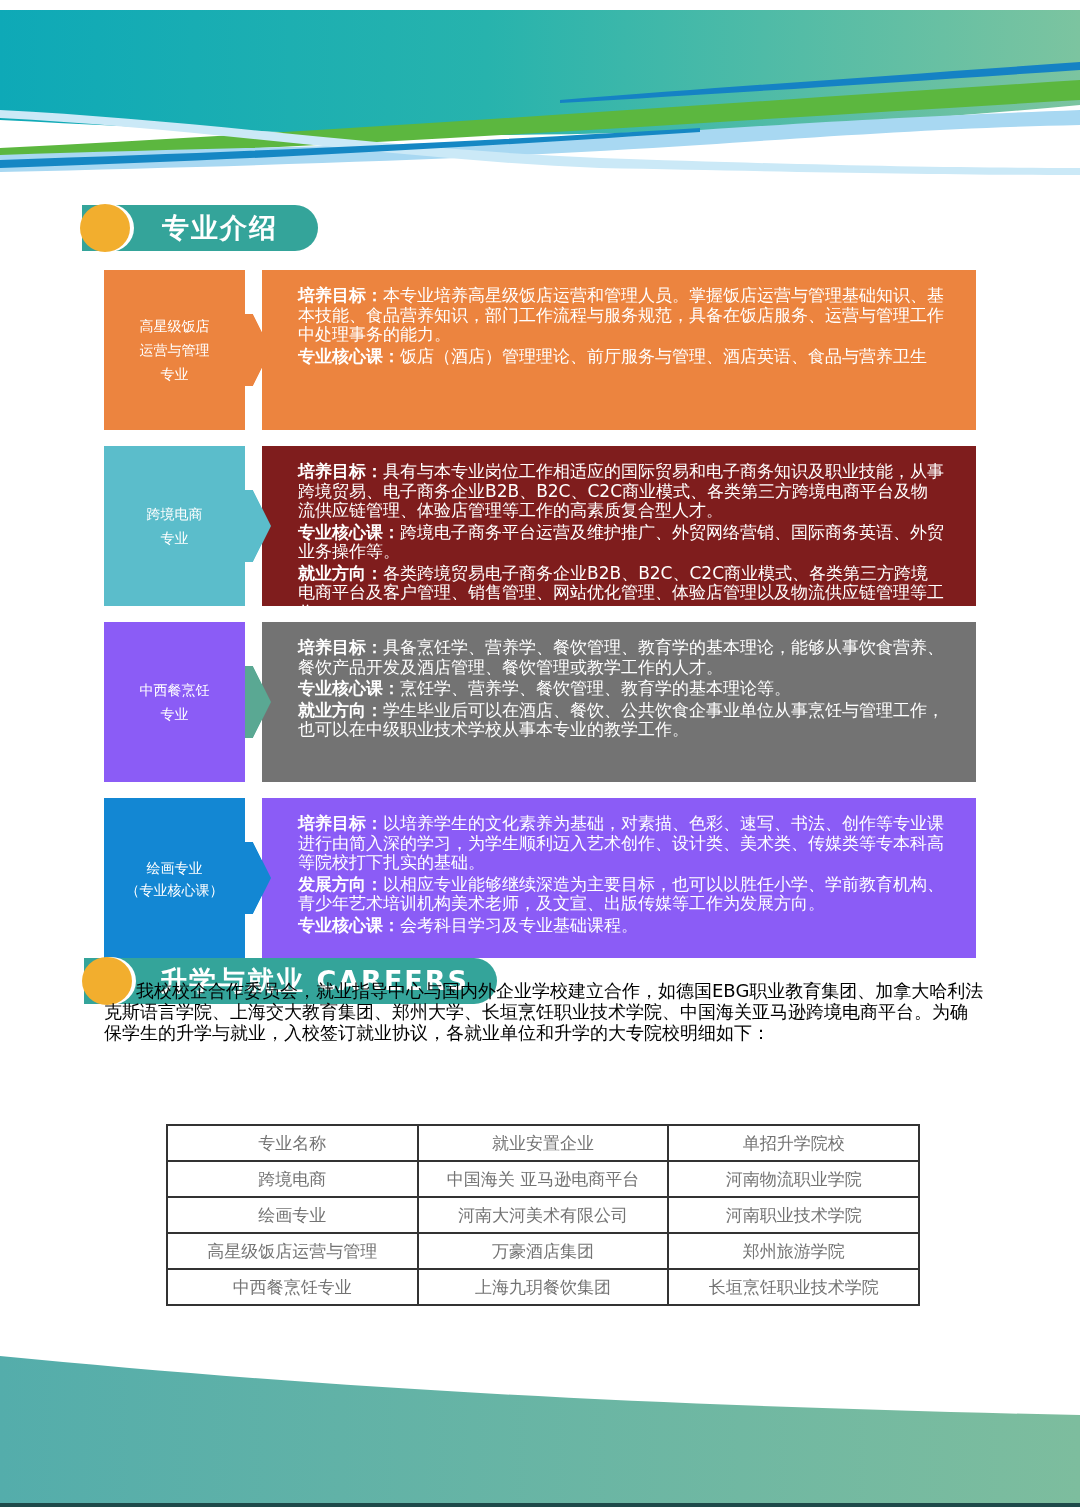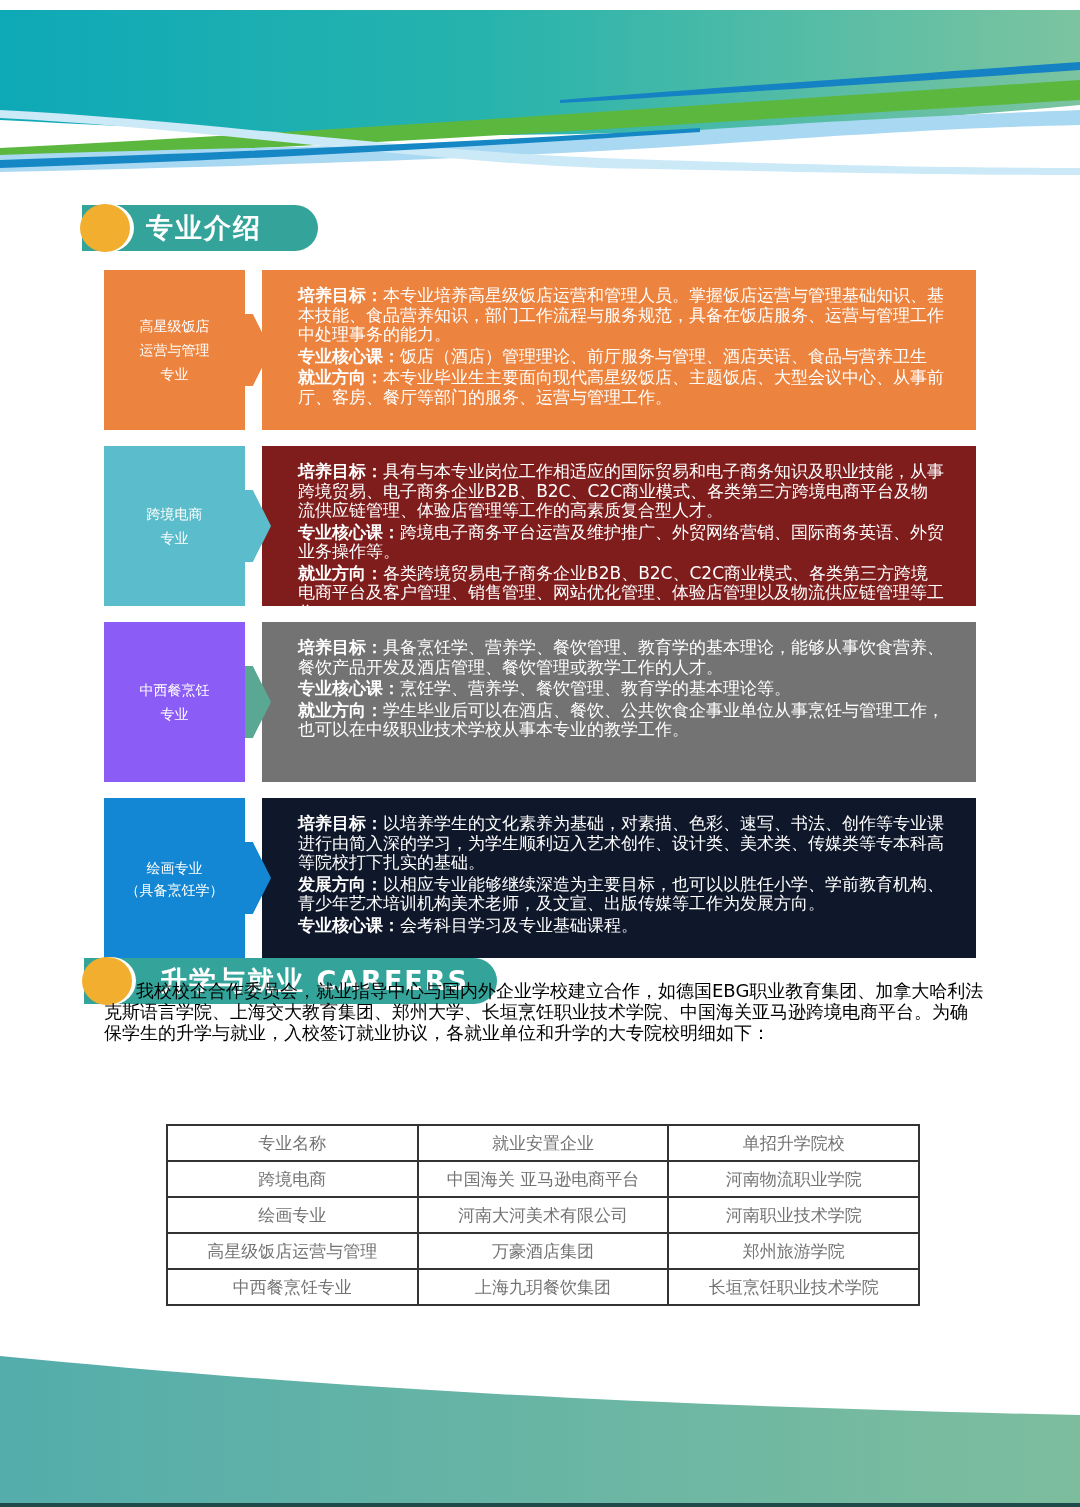--- a/index.html
+++ b/index.html
@@ -44,35 +44,34 @@
   <path d="M0,148 C350,130 700,105 1080,80 L1080,100 C700,122 350,148 0,158 Z" fill="#5cb73f"></path>
   <path d="M560,100 C750,85 900,75 1080,62 L1080,70 C900,82 750,92 560,103 Z" fill="#1582c4"></path>
   <path d="M0,155 C300,145 500,145 700,130 C850,120 950,115 1080,110 L1080,125 C950,128 850,135 700,145 C500,158 300,165 0,172 Z" fill="#a8d8f2"></path>
   <path d="M0,110 C200,120 400,150 600,158 C800,165 950,168 1080,168 L1080,175 C950,175 800,172 600,168 C400,160 200,128 0,118 Z" fill="#cbe9f7"></path>
   <path d="M0,160 C300,150 500,140 700,128 L700,132 C500,145 300,158 0,168 Z" fill="#1587c4"></path>
 </svg>
 <div class="top-edge"></div>
 
 <div class="section-pill" style="left:82px; top:205px; width:236px;">
   <span class="dot"></span>
-  <span class="pill-text" style="left:64px;">专业介绍</span>
+  <span class="pill-text" style="left:80px;">专业介绍</span>
 </div>
 
 <div id="majors-container">
     <div class="major-row" style="top: 270px;">
       <div class="major-left" style="background:#ec843f">
      <span class="name">高星级饭店
 运营与管理
 专业</span>
 
    </div>
       <div class="major-right" style="background:#ec843f">
         <p class="para"><span class="lbl">培养目标：</span><span>本专业培养高星级饭店运营和管理人员。掌握饭店运营与管理基础知识、基本技能、食品营养知识，部门工作流程与服务规范，具备在饭店服务、运营与管理工作中处理事务的能力。</span></p>
         <p class="para"><span class="lbl">专业核心课：</span><span>饭店（酒店）管理理论、前厅服务与管理、酒店英语、食品与营养卫生</span></p>
-        <p class="para"><span class="lbl">就业方向：</span><span>本专业毕业生主要面向现代高星级饭店、主题饭店、大型会议中心、从事前厅、客房、餐厅等部门的服务、运营与管理工作。</span></p>
       </div>
       <svg class="chevron" viewBox="0 0 26 72">
         <polygon points="0,0 8,0 26,36 8,72 0,72 0,0" fill="#ec843f"></polygon>
         <polygon points="8,0 17,0 17,18 26,36 17,54 17,72 8,72 26,36" fill="#ffffff"></polygon>
       </svg>
     </div>
     <div class="major-row" style="top: 446px;">
       <div class="major-left" style="background:#5bbdcb">
      <span class="name">跨境电商
 专业</span>
@@ -100,23 +99,23 @@
         <p class="para"><span class="lbl">就业方向：</span><span>学生毕业后可以在酒店、餐饮、公共饮食企事业单位从事烹饪与管理工作，也可以在中级职业技术学校从事本专业的教学工作。</span></p>
       </div>
       <svg class="chevron" viewBox="0 0 26 72">
         <polygon points="0,0 8,0 26,36 8,72 0,72 0,0" fill="#5aa893"></polygon>
         <polygon points="8,0 17,0 17,18 26,36 17,54 17,72 8,72 26,36" fill="#ffffff"></polygon>
       </svg>
     </div>
     <div class="major-row" style="top: 798px;">
       <div class="major-left" style="background:#1387d3">
      <span class="name">绘画专业</span>
-     <span class="sub">（具备烹饪学）</span>
+     <span class="sub">（专业核心课）</span>
    </div>
-      <div class="major-right" style="background:#0f172a">
+      <div class="major-right" style="background:#8b5cf6">
         <p class="para"><span class="lbl">培养目标：</span><span>以培养学生的文化素养为基础，对素描、色彩、速写、书法、创作等专业课进行由简入深的学习，为学生顺利迈入艺术创作、设计类、美术类、传媒类等专本科高等院校打下扎实的基础。</span></p>
         <p class="para"><span class="lbl">发展方向：</span><span>以相应专业能够继续深造为主要目标，也可以以胜任小学、学前教育机构、青少年艺术培训机构美术老师，及文宣、出版传媒等工作为发展方向。</span></p>
         <p class="para"><span class="lbl">专业核心课：</span><span>会考科目学习及专业基础课程。</span></p>
       </div>
       <svg class="chevron" viewBox="0 0 26 72">
         <polygon points="0,0 8,0 26,36 8,72 0,72 0,0" fill="#1387d3"></polygon>
         <polygon points="8,0 17,0 17,18 26,36 17,54 17,72 8,72 26,36" fill="#ffffff"></polygon>
       </svg>
     </div>
   </div>

